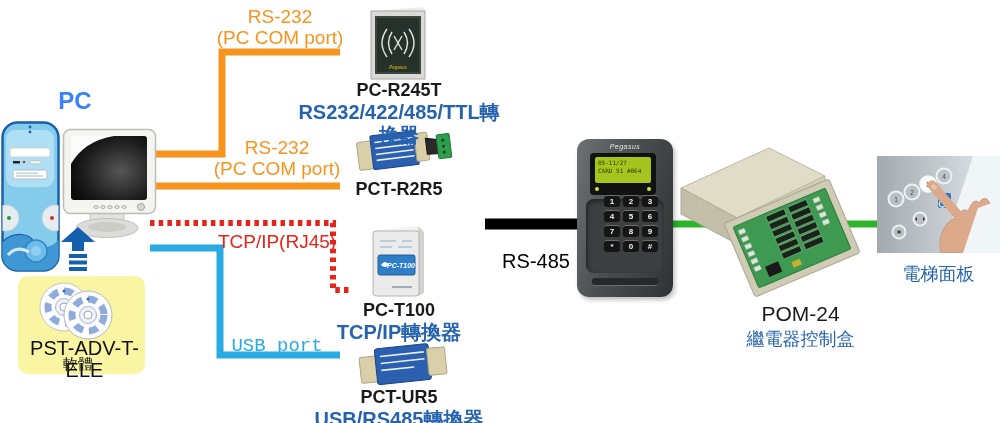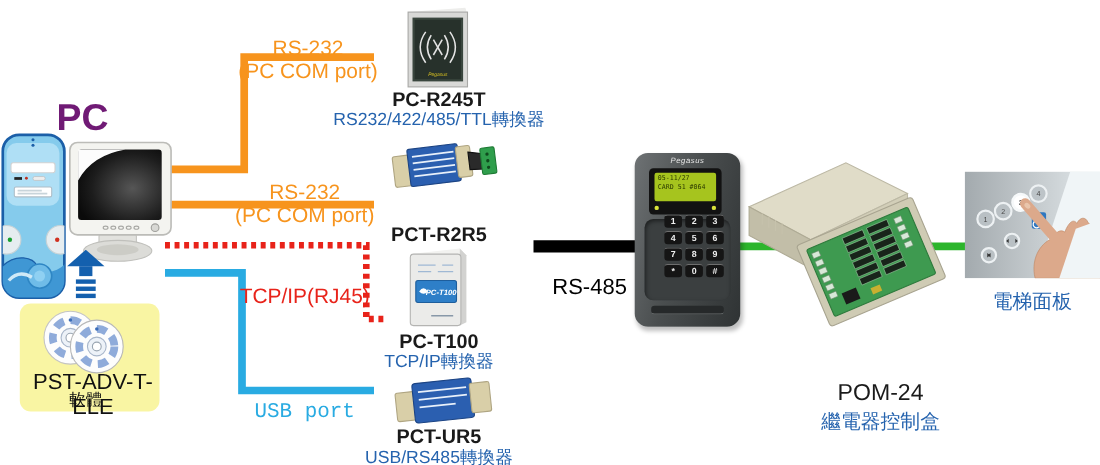--- a/index.html
+++ b/index.html
@@ -1,22 +1,22 @@
 <!DOCTYPE html>
 <html><head>
 <meta charset="utf-8">
 <style>
   html,body{margin:0;padding:0;background:#fff;}
   #stage{position:relative;width:1000px;height:423px;background:#fff;overflow:hidden;
          font-family:"Liberation Sans","DejaVu Sans",sans-serif;}
   .abs{position:absolute;}
   .lbl{position:absolute;text-align:center;line-height:1.12;z-index:3;}
-  .wire-lbl{font-size:19px;font-weight:500;margin-top:28px;}
+  .wire-lbl{font-size:19px;font-weight:500;}
   .dev-name{font-size:18px;color:#1a1a1a;font-weight:700;}
-  .dev-desc{font-size:16px;color:#2563AE;font-weight:400;margin-top:1px;}
+  .dev-desc{font-size:20px;color:#2563AE;font-weight:700;margin-top:1px;}
   .gfx{z-index:2;}
   #wires{position:absolute;left:0;top:0;z-index:1;pointer-events:none;}
   
   #keypad{left:577px;top:139px;width:96px;height:158px;border-radius:12px;
           background:linear-gradient(105deg,#6e7274 0%,#4a4e4f 45%,#2f3334 100%);
           box-shadow:2px 3px 4px rgba(0,0,0,.25);z-index:2;}
   #keypad .brand{position:absolute;left:0;top:4px;width:100%;text-align:center;
           color:#e8e8e8;font-size:7px;font-style:italic;letter-spacing:.5px;}
   #lcd-bezel{position:absolute;left:13px;top:14px;width:66px;height:42px;background:#121212;border-radius:4px;}
   #lcd{position:absolute;left:5px;top:4px;width:56px;height:26px;background:#A6C41E;border-radius:2px;
@@ -43,21 +43,21 @@
 
   <svg id="wires" width="1000" height="423">
     <path d="M150,154 L222,154 L222,52 L340,52" fill="none" stroke="#F7941D" stroke-width="7"></path>
     <path d="M150,186 L340,186" fill="none" stroke="#F7941D" stroke-width="7"></path>
     <path d="M150,223 L333,223 L333,290 L352,290" fill="none" stroke="#E8231A" stroke-width="6" stroke-dasharray="4.5 4.2"></path>
     <path d="M150,248 L220,248 L220,355 L340,355" fill="none" stroke="#29ABE2" stroke-width="7"></path>
     <path d="M485,224 L592,224" fill="none" stroke="#000" stroke-width="11"></path>
     <path d="M668,224 L881,224" fill="none" stroke="#2CB52C" stroke-width="7"></path>
   </svg>
 
-  <div class="lbl" style="left:40px;top:88px;width:70px;font-size:34px;font-weight:bold;color:#701a75;">PC</div>
+  <div class="lbl" style="left:40px;top:88px;width:70px;font-size:24px;font-weight:bold;color:#3b82f6;">PC</div>
 
   <svg class="abs gfx" style="left:1px;top:121px;" width="59" height="151" viewBox="0 0 59 151">
     <defs>
         <clipPath id="towerClip">
           <rect x="1.5" y="1.5" width="56" height="148" rx="15"></rect>
         </clipPath>
       </defs>
     <rect x="1.5" y="1.5" width="56" height="148" rx="15" fill="#85CBEC" stroke="#1B5FA8" stroke-width="2.5"></rect>
     <g clip-path="url(#towerClip)">
       <rect x="5" y="9" width="48" height="57" rx="9" fill="#AFDFF5"></rect>
@@ -179,21 +179,21 @@
           <line x1="20" y1="30" x2="58" y2="30"></line>
       </g>
       <rect x="60" y="8" width="13" height="28" rx="2" fill="#D9CFA8" stroke="#AFA582"></rect>
       <polygon points="71,14 84,17 84,31 71,30" fill="#2A2A2A" stroke="#111"></polygon>
       <rect x="82" y="12" width="13" height="24" rx="1.5" fill="#2F9E4C" stroke="#1E7A34"></rect>
       <circle cx="88" cy="18" r="1.5" fill="#0F4A1E"></circle>
         <circle cx="88" cy="24" r="1.5" fill="#0F4A1E"></circle>
       <circle cx="88" cy="30" r="1.5" fill="#0F4A1E"></circle>
     </g>
   </svg>
-  <div class="lbl" style="left:294px;top:179px;width:210px;margin-top:24px;">
+  <div class="lbl" style="left:294px;top:179px;width:210px;">
     <div class="dev-name">PCT-R2R5</div>
   </div>
 
   <svg class="abs gfx" style="left:366px;top:223px;" width="64" height="76" viewBox="0 0 64 76">
     <polygon points="7,8 52,3 58,9 13,13" fill="#F2F2F0"></polygon>
     <polygon points="52,3 58,9 58,70 52,73" fill="#D2D2D0"></polygon>
     <rect x="7" y="8" width="46" height="65" rx="3" fill="#EBEBE9" stroke="#B4B4B2"></rect>
     <g stroke="#9FB8D4" stroke-width="1.2">
       <line x1="14" y1="18" x2="30" y2="18"></line>
         <line x1="36" y1="18" x2="46" y2="18"></line>
@@ -306,21 +306,21 @@
         <rect x="34" y="-28" width="7" height="5"></rect>
           <rect x="34" y="-20" width="7" height="5"></rect>
         <rect x="34" y="-12" width="7" height="5"></rect>
           <rect x="34" y="-4" width="7" height="5"></rect>
       </g>
       <rect x="-36" y="16" width="14" height="11" fill="#1A1A1A"></rect>
       <rect x="-10" y="22" width="9" height="6" fill="#C8B030"></rect>
     </g>
   </svg>
   <div class="lbl" style="left:723px;top:302px;width:155px;">
-    <div style="font-size:21px;color:#1a1a1a;font-weight:500;margin-top:44px;">POM-24</div>
+    <div style="font-size:21px;color:#1a1a1a;font-weight:500;">POM-24</div>
     <div style="font-size:18px;color:#2563AE;margin-top:3px;">繼電器控制盒</div>
   </div>
 
   <svg class="abs gfx" style="left:877px;top:156px;" width="123" height="97" viewBox="0 0 123 97">
     <defs>
       <linearGradient id="elevBg" x1="0" y1="0" x2="1" y2="0">
         <stop offset="0%" stop-color="#A3AAAE"></stop>
           <stop offset="55%" stop-color="#C6CCCF"></stop>
           <stop offset="100%" stop-color="#E3E9EC"></stop>
       </linearGradient>

